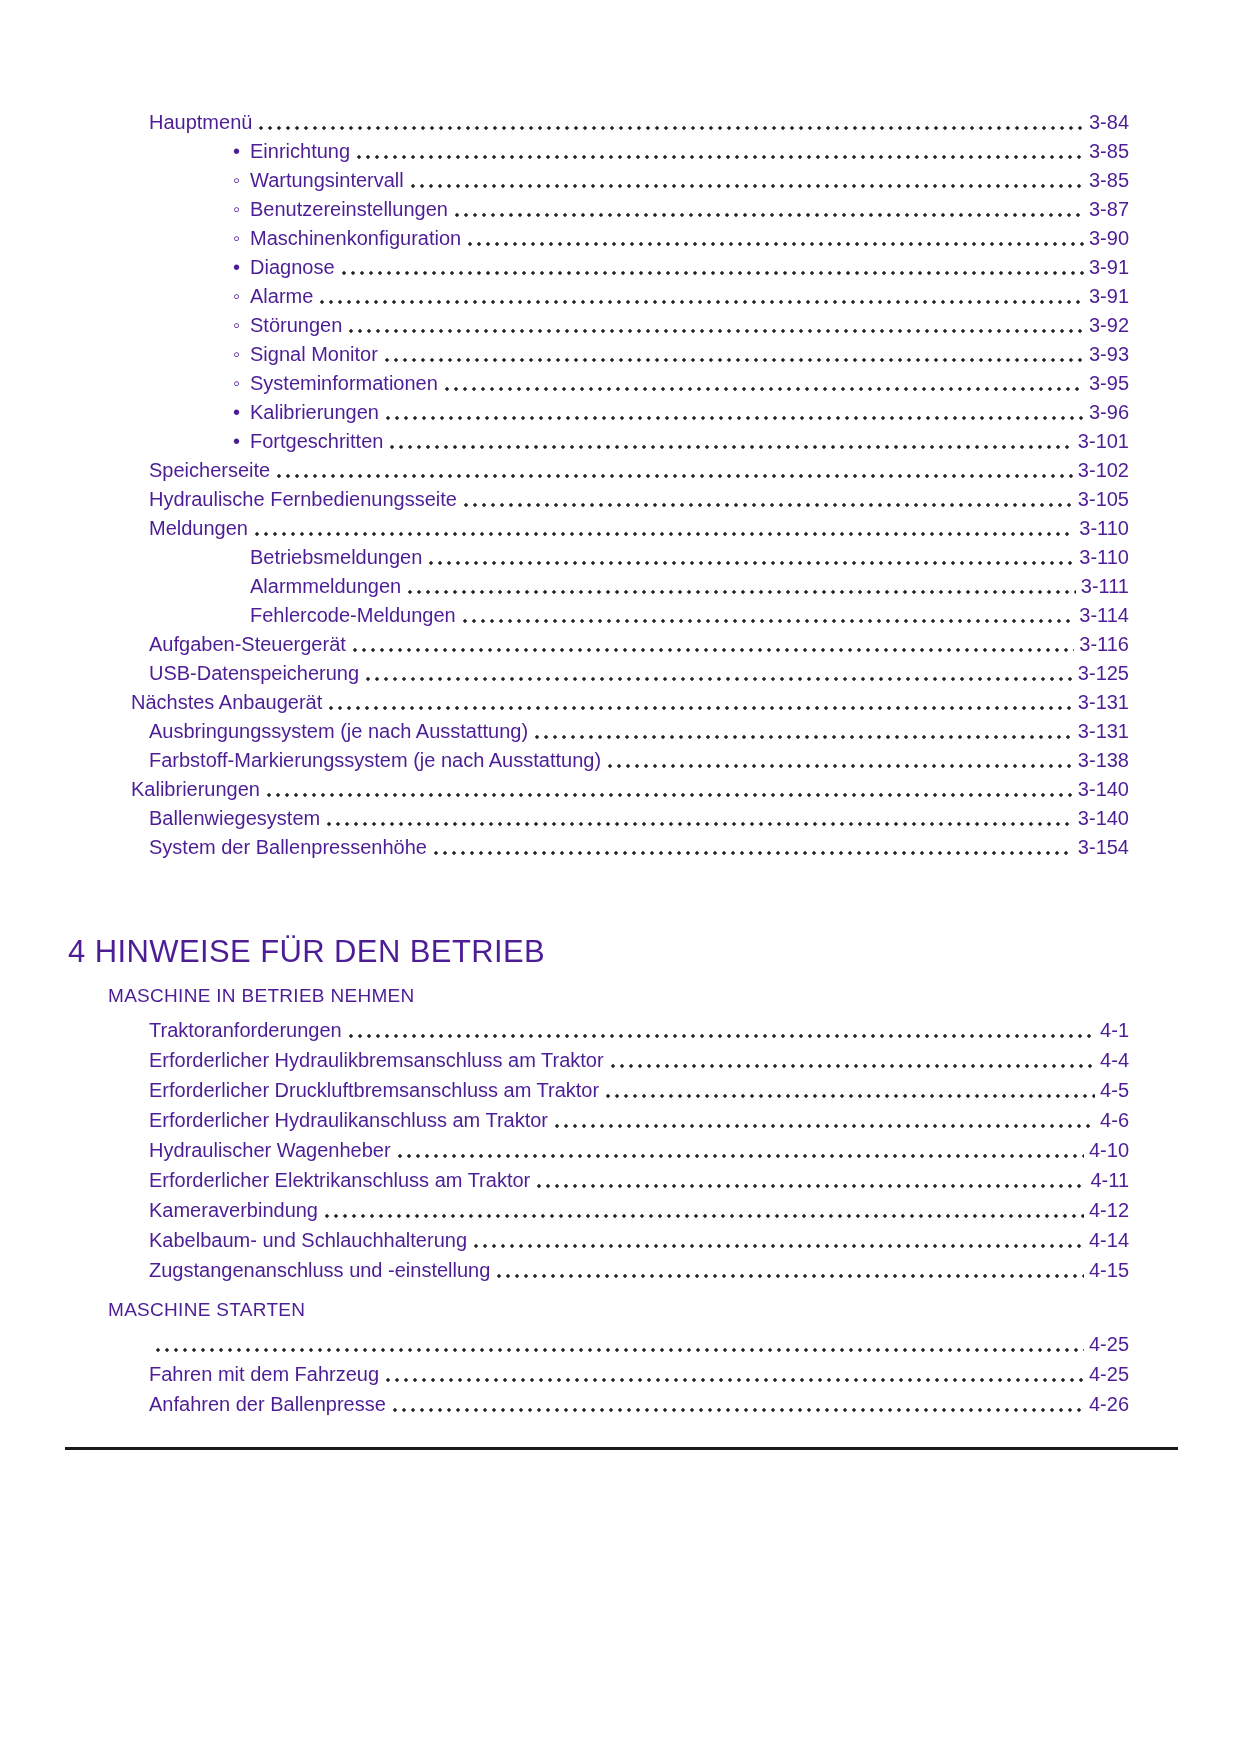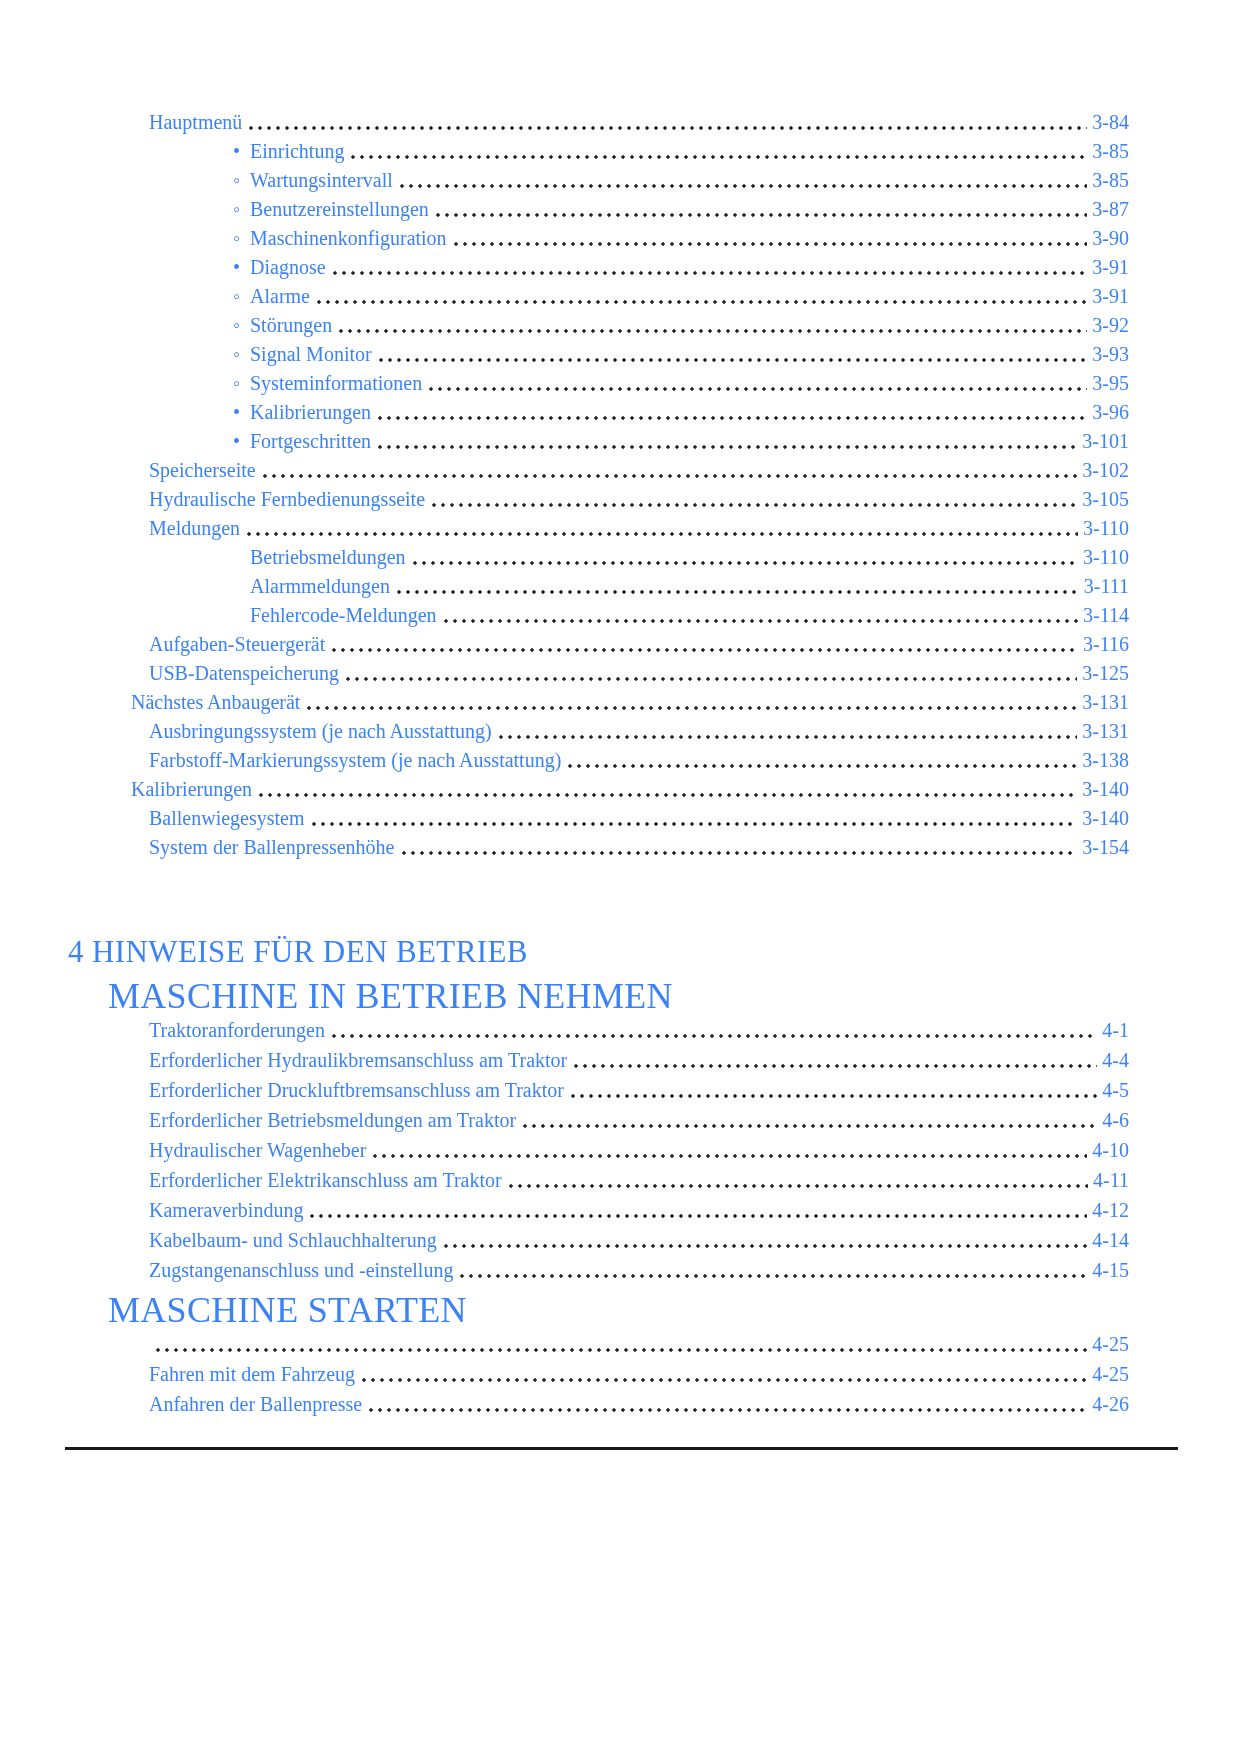--- a/index.html
+++ b/index.html
@@ -1,22 +1,22 @@
 <!DOCTYPE html>
 <html lang="de"><head>
 <meta charset="utf-8">
 <title>Inhaltsverzeichnis</title>
 <style>
   html,body { margin:0; padding:0; background:#ffffff; }
   .page {
     position:relative;
     width:1241px; height:1754px;
     background:#ffffff;
-    color:#3b82f6;
-    font-family:Liberation Serif, serif;
+    color:#4c1d95;
+    font-family:Liberation Sans, sans-serif;
     overflow:hidden;
   }
   .content { position:absolute; left:65px; right:63px; top:0; }
 
   .toc-list.main { padding-top:108px; }
 
   .toc-row {
     display:flex;
     height:29px; line-height:29px;
     font-size:20px;
@@ -42,21 +42,21 @@
     background-repeat:repeat-x;
   }
 
   .chapter-title {
     font-size:31px; line-height:36px;
     margin:72px 0 9px 3px;
     letter-spacing:0.4px;
     white-space:nowrap;
   }
   .group-title {
-    font-size:36px; line-height:34px;
+    font-size:19px; line-height:34px;
     margin:8px 0 2px 43px;
     letter-spacing:0.3px;
     white-space:nowrap;
   }
   .group + .group { }
 
   .footer-rule {
     border-top:3px solid #1a1a1a;
     margin-top:28px;
     height:0;
@@ -246,21 +246,21 @@
     <span class="pagenum">4-4</span>
   </div>
             <div class="toc-row indent-2">
 
     <span class="label">Erforderlicher Druckluftbremsanschluss am Traktor</span>
     <span class="leader"></span>
     <span class="pagenum">4-5</span>
   </div>
             <div class="toc-row indent-2">
 
-    <span class="label">Erforderlicher Betriebsmeldungen am Traktor</span>
+    <span class="label">Erforderlicher Hydraulikanschluss am Traktor</span>
     <span class="leader"></span>
     <span class="pagenum">4-6</span>
   </div>
             <div class="toc-row indent-2">
 
     <span class="label">Hydraulischer Wagenheber</span>
     <span class="leader"></span>
     <span class="pagenum">4-10</span>
   </div>
             <div class="toc-row indent-2">

